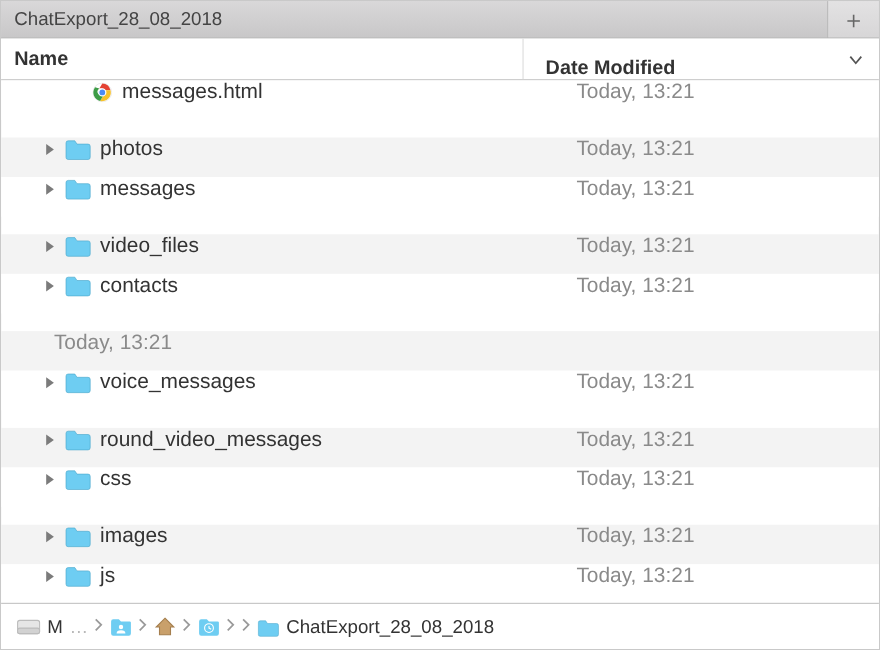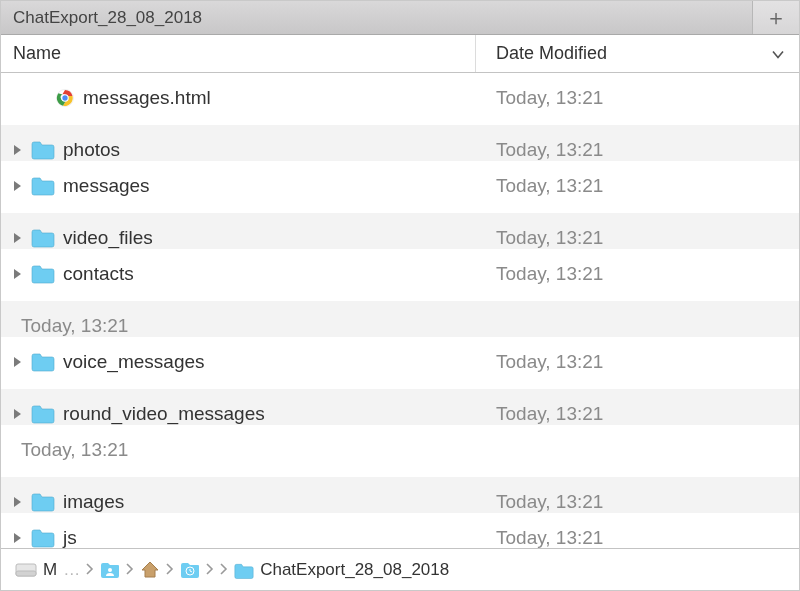--- a/index.html
+++ b/index.html
@@ -37,52 +37,53 @@
       background: linear-gradient(#e3e2e3, #d7d6d7);
       color: #666;
       font-size: 22px;
       font-weight: 300;
     }
     .header-row {
       display: flex;
       height: 38px;
       border-bottom: 1px solid #c3c3c3;
       background: #fff;
-      font-weight: 400;
+      font-weight: 700;
       font-size: 18px;
     }
     .header-name {
       flex: 0 0 475px;
       display: flex;
       align-items: center;
       padding-left: 12px;
       border-right: 1px solid #dcdcdc;
     }
     .header-date {
       flex: 1;
       display: flex;
-      align-items: center;
+      align-items: flex-end;
       padding-left: 20px;
       position: relative;
     }
     .header-chevron {
       position: absolute;
       right: 14px;
       top: 50%;
       transform: translateY(-50%);
     }
     .listing {
       height: 475px;
       overflow: hidden;
     }
     .row {
       display: flex;
       height: 36px;
-      align-items: flex-end;
+      align-items: flex-start;
       font-size: 19px;
+      padding-left: 28px;
     }
     .row.even { background: #fff; }
     .row.odd  { background: #f3f3f3; margin-top: 16px; }
     .cell-name {
       flex: 0 0 475px;
       display: flex;
       align-items: center;
       padding-left: 10px;
       gap: 8px;
     }
@@ -286,20 +287,33 @@
         <span class="folder-icon">
           <svg width="24" height="20" viewBox="0 0 24 20">
     <path d="M1 4 Q1 2 3 2 L9 2 L11 5 L21 5 Q23 5 23 7 L23 17 Q23 19 21 19 L3 19 Q1 19 1 17 Z" fill="#6ecdf2" stroke="#4ea9cc" stroke-width="0.6"></path>
   </svg>
         </span>
         <span>round_video_messages</span>
       </div>
       <div class="cell-date">Today, 13:21</div>
     </div>
     <div class="row even">
+      <div class="cell-name">
+        <span class="disclosure">
+          <svg width="10" height="12" viewBox="0 0 10 12">
+            <path d="M2 1 L9 6 L2 11 Z" fill="#7b7b7b"></path>
+          </svg>
+        </span>
+        <span class="folder-icon">
+          <svg width="24" height="20" viewBox="0 0 24 20">
+    <path d="M1 4 Q1 2 3 2 L9 2 L11 5 L21 5 Q23 5 23 7 L23 17 Q23 19 21 19 L3 19 Q1 19 1 17 Z" fill="#6ecdf2" stroke="#4ea9cc" stroke-width="0.6"></path>
+  </svg>
+        </span>
+        <span>css</span>
+      </div>
       <div class="cell-date">Today, 13:21</div>
     </div>
     <div class="row odd">
       <div class="cell-name">
         <span class="disclosure">
           <svg width="10" height="12" viewBox="0 0 10 12">
             <path d="M2 1 L9 6 L2 11 Z" fill="#7b7b7b"></path>
           </svg>
         </span>
         <span class="folder-icon">

